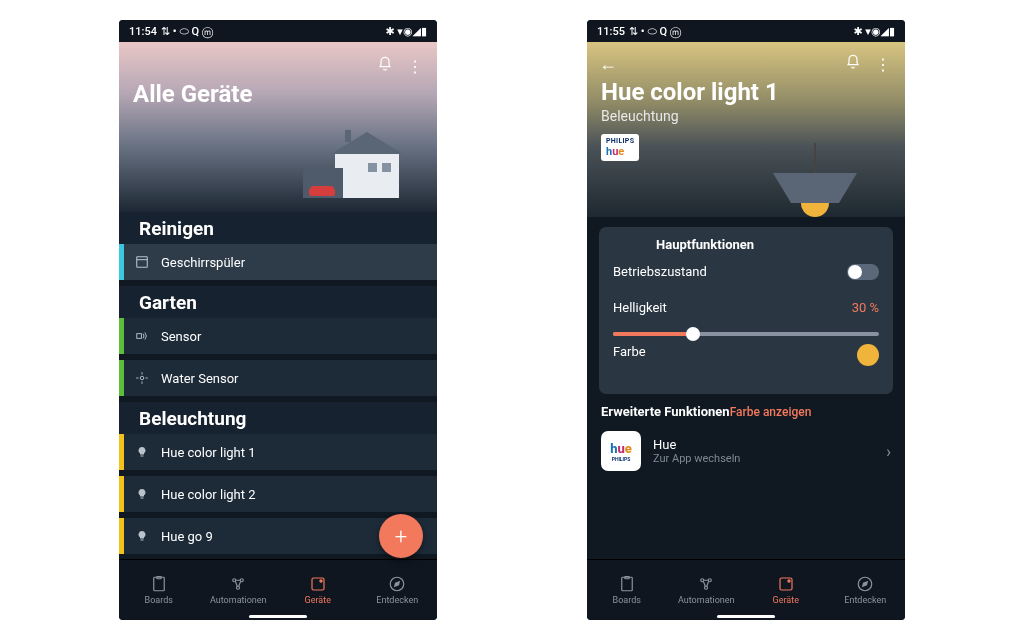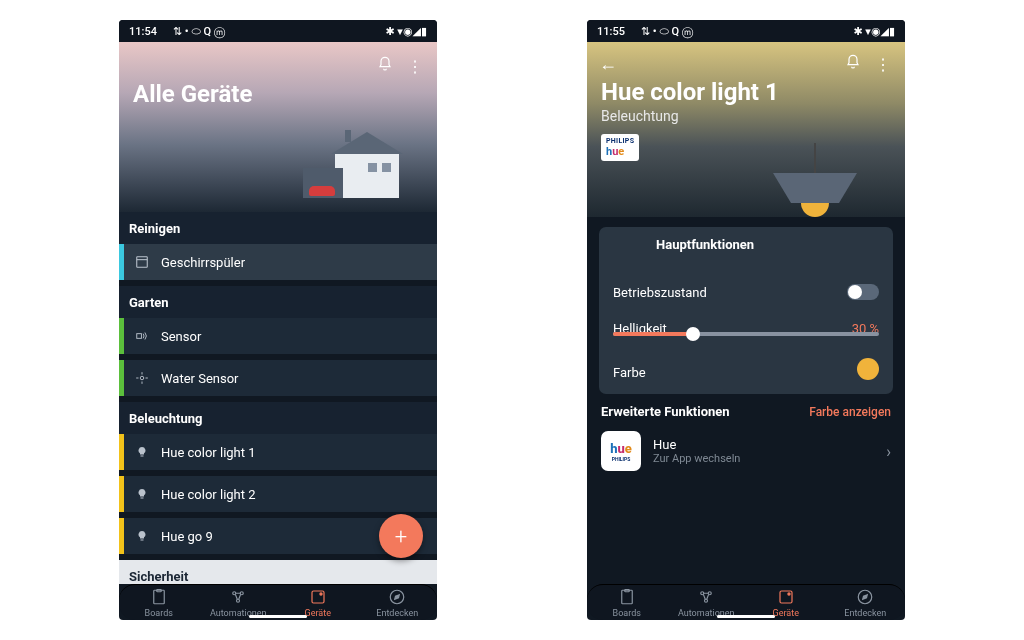--- a/index.html
+++ b/index.html
@@ -25,21 +25,21 @@
   .statusbar {
     height:22px;
     display:flex;
     align-items:center;
     justify-content:space-between;
     padding:0 10px;
     font-size:11px;
     font-weight:500;
     background:#0f1620;
   }
-  .statusbar .left, .statusbar .right { display:flex; gap:16px; align-items:center; }
+  .statusbar .left, .statusbar .right { display:flex; gap:4px; align-items:center; }
   .hdr1 {
     height:170px;
     padding:10px 14px 0 14px;
     background:linear-gradient(180deg,#e9c7c6 0%, #b6a7b5 30%, #6b7485 60%, #1d2834 100%);
     position:relative;
   }
   .hdr2 {
     height:175px;
     padding:8px 14px 0 14px;
     background:linear-gradient(180deg,#d7c480 0%, #8f8a66 35%, #4a5257 60%, #1e2830 100%);
@@ -65,46 +65,46 @@
   .lamp .cord{ width:2px;height:30px;background:#444;position:absolute;top:-30px;left:41px;}
   .lamp .shade{ width:84px;height:0;border-left:18px solid transparent;border-right:18px solid transparent;border-top:30px solid #5a6676;}
   .lamp .bulb{ width:28px;height:14px;background:#f0b33b;border-radius:0 0 14px 14px;margin:0 auto;}
   
   .brandchip{ display:inline-block;background:#fff;padding:3px 5px;border-radius:3px;margin-top:10px;}
   .brandchip .p{font-size:7px;font-weight:700;color:#0a2f6e;letter-spacing:0.3px;}
   .brandchip .h{font-size:11px;font-weight:700;}
   .h1{color:#1d71b8}.h2{color:#c62d6c}.h3{color:#e28a1a}
   
   .list{ flex:1; overflow:hidden; background:#101822;}
-  .section-hdr{ background:#172230; height:32px; display:flex; align-items:center; padding:0 10px; font-size:13px; font-weight:700;}
+  .section-hdr{ background:#172230; height:32px; display:flex; align-items:center; padding:0 20px; font-size:19px; font-weight:700;}
   .row{ height:36px; display:flex; align-items:center; padding-left:14px; font-size:13px; background:#1d2a38; margin-bottom:6px; position:relative;}
   .row.active{ background:#2e3b48;}
   .edge{ position:absolute; left:0; top:0; width:5px; height:100%;}
   .eb{background:#3bc8df;} .eg{background:#5bbf3c;} .ey{background:#f2c21a;}
   .rico{ width:18px; display:flex; justify-content:center; margin-right:10px; opacity:.9;}
   
   .fab{ position:absolute; right:14px; bottom:62px; width:44px; height:44px; border-radius:50%; background:#f3795c; display:flex; align-items:center; justify-content:center; font-size:22px; font-weight:300; box-shadow:0 3px 6px rgba(0,0,0,.4);}
   
-  .nav{ height:36px; background:#0f1620; display:flex; border-top:1px solid #000;border-radius:16px;}
+  .nav{ height:61px; background:#0f1620; display:flex; border-top:1px solid #000;}
   .nav .tab{ flex:1; display:flex; flex-direction:column; align-items:center; justify-content:center; gap:2px; font-size:9px; color:#8a94a0;}
   .nav .tab.act{ color:#f3795c;}
   .nav .tab svg{ display:block;}
   .home-ind{ position:absolute; left:50%; transform:translateX(-50%); bottom:2px; width:58px; height:3px; background:#fff; border-radius:2px;}
   
   .panel{ background:#2a3642; margin:10px 12px; border-radius:7px; padding:10px 14px 14px;}
   .panel-title{ font-size:13px; font-weight:700; margin-bottom:12px;padding-left:43px;}
-  .prow{ display:flex; justify-content:space-between; align-items:flex-end; height:36px; font-size:13px;}
+  .prow{ display:flex; justify-content:space-between; align-items:flex-start; height:36px; font-size:13px;}
   .toggle{ width:32px; height:16px; background:#5a6879; border-radius:8px; position:relative;}
   .toggle .knob{ position:absolute; left:1px; top:1px; width:14px; height:14px; background:#fff; border-radius:50%;}
   .val{ color:#f3795c; font-size:13px;}
   .slider{ height:4px; background:#8892a0; border-radius:2px; position:relative; margin-top:-4px; margin-bottom:8px;}
   .slider .fill{ position:absolute; left:0; top:0; height:100%; background:#f3795c; border-radius:2px;}
   .slider .thumb{ position:absolute; top:-5px; width:14px; height:14px; background:#fff; border-radius:50%;}
   .colordot{ width:22px; height:22px; border-radius:50%; background:#f0b33b;}
-  .ext-row{ margin:6px 14px 8px; display:flex; justify-content:space-between; align-items:center; font-size:13px; font-weight:700;}
+  .ext-row{ margin:6px 14px 8px; display:flex; align-items:center; font-size:13px; font-weight:700;}
   .more{ color:#f3795c; font-size:12px; font-weight:500;}
   .app-row{ margin:6px 14px 0; display:flex; align-items:center; gap:12px; height:48px;}
   .app-row .ico{ width:40px; height:40px; background:#fff; border-radius:7px; display:flex; flex-direction:column; align-items:center; justify-content:center;}
   .app-row .ico .bh{font-size:13px;font-weight:800;}
   .app-row .ico .sm{font-size:5px;color:#0a2f6e;font-weight:700;}
   .app-row .txt .name{font-size:13px;}
   .app-row .txt .sub{font-size:11px;color:#7e8893;}
   .app-row .chev{ margin-left:auto; color:#8a94a0;}
 </style>
 </head>

